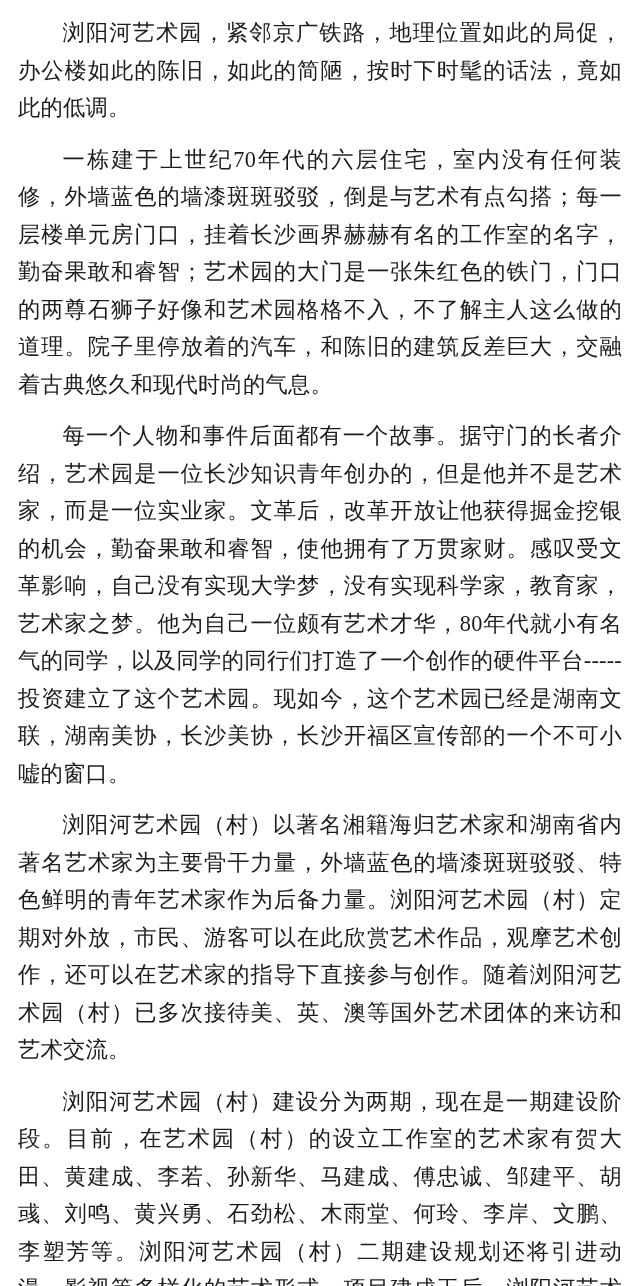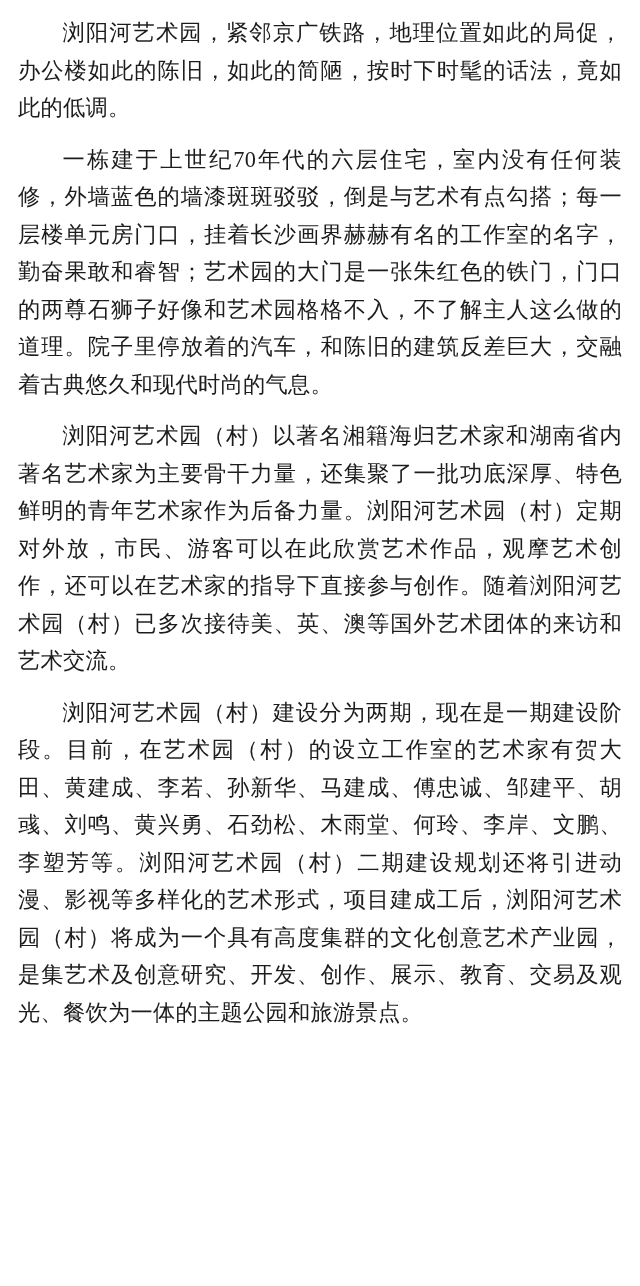--- a/index.html
+++ b/index.html
@@ -33,15 +33,16 @@
   .para:last-child {
     margin-bottom: 0;
   }
 </style>
 </head>
 <body>
 
 <div class="page">
   <p class="para">浏阳河艺术园，紧邻京广铁路，地理位置如此的局促，办公楼如此的陈旧，如此的简陋，按时下时髦的话法，竟如此的低调。</p>
   <p class="para">一栋建于上世纪70年代的六层住宅，室内没有任何装修，外墙蓝色的墙漆斑斑驳驳，倒是与艺术有点勾搭；每一层楼单元房门口，挂着长沙画界赫赫有名的工作室的名字，勤奋果敢和睿智；艺术园的大门是一张朱红色的铁门，门口的两尊石狮子好像和艺术园格格不入，不了解主人这么做的道理。院子里停放着的汽车，和陈旧的建筑反差巨大，交融着古典悠久和现代时尚的气息。</p>
-  <p class="para">浏阳河艺术园（村）以著名湘籍海归艺术家和湖南省内著名艺术家为主要骨干力量，还集聚了一批功底深厚、特色鲜明的青年艺术家作为后备力量。浏阳河艺术园（村）定期对外放，市民、游客可以在此欣赏艺术作品，观摩艺术创作，还可以在艺术家的指导下直接参与创作。随着浏阳河艺术园（村）已多次接待美、英、澳等国外艺术团体的来访和艺术交流。</p>
+  <p class="para">每一个人物和事件后面都有一个故事。据守门的长者介绍，艺术园是一位长沙知识青年创办的，但是他并不是艺术家，而是一位实业家。文革后，改革开放让他获得掘金挖银的机会，勤奋果敢和睿智，使他拥有了万贯家财。感叹受文革影响，自己没有实现大学梦，没有实现科学家，教育家，艺术家之梦。他为自己一位颇有艺术才华，80年代就小有名气的同学，以及同学的同行们打造了一个创作的硬件平台-----投资建立了这个艺术园。现如今，这个艺术园已经是湖南文联，湖南美协，长沙美协，长沙开福区宣传部的一个不可小嘘的窗口。</p>
+  <p class="para">浏阳河艺术园（村）以著名湘籍海归艺术家和湖南省内著名艺术家为主要骨干力量，外墙蓝色的墙漆斑斑驳驳、特色鲜明的青年艺术家作为后备力量。浏阳河艺术园（村）定期对外放，市民、游客可以在此欣赏艺术作品，观摩艺术创作，还可以在艺术家的指导下直接参与创作。随着浏阳河艺术园（村）已多次接待美、英、澳等国外艺术团体的来访和艺术交流。</p>
   <p class="para">浏阳河艺术园（村）建设分为两期，现在是一期建设阶段。目前，在艺术园（村）的设立工作室的艺术家有贺大田、黄建成、李若、孙新华、马建成、傅忠诚、邹建平、胡彧、刘鸣、黄兴勇、石劲松、木雨堂、何玲、李岸、文鹏、李塑芳等。浏阳河艺术园（村）二期建设规划还将引进动漫、影视等多样化的艺术形式，项目建成工后，浏阳河艺术园（村）将成为一个具有高度集群的文化创意艺术产业园，是集艺术及创意研究、开发、创作、展示、教育、交易及观光、餐饮为一体的主题公园和旅游景点。</p>
 </div>
 
 </body></html>

